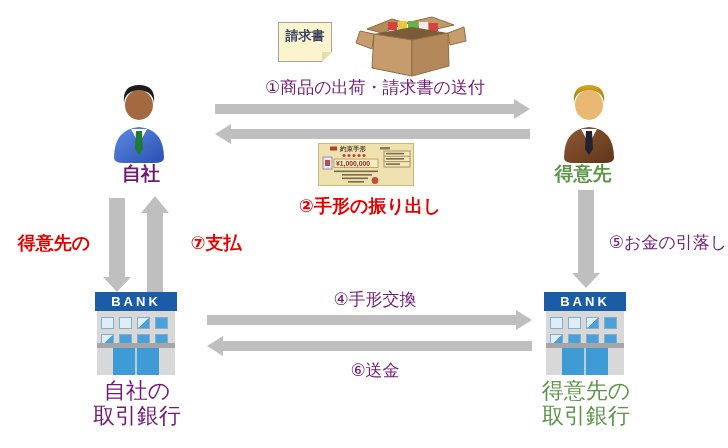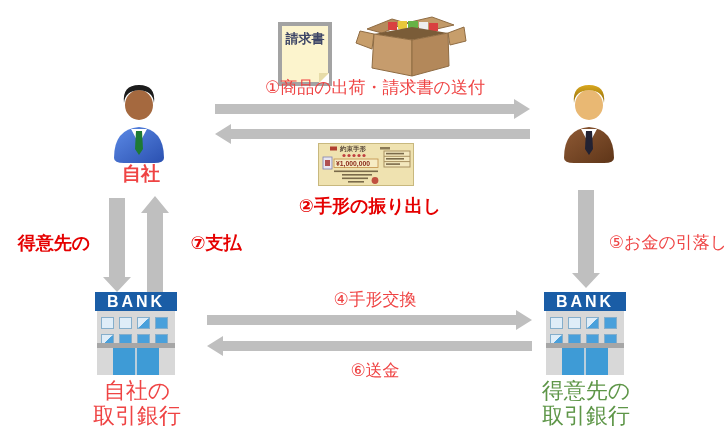--- a/index.html
+++ b/index.html
@@ -2,42 +2,42 @@
 <html><head>
 <meta charset="utf-8">
 <style>
   html,body{margin:0;padding:0;background:#fff;}
   #canvas{
     position:relative;width:728px;height:448px;background:#ffffff;overflow:hidden;
     font-family:"Liberation Sans","DejaVu Sans",sans-serif;
   }
   .abs{position:absolute;}
   .lbl{white-space:nowrap;text-align:center;}
-  .navy{color:#ef4444;}
+  .navy{color:#701a75;}
   .red{color:#E50000;font-weight:bold;}
   .green{color:#5E9648;}
   .step{font-size:17px;}
   .step-red{font-size:18px;}
   .actor-label{font-size:19px;font-weight:bold;}
   .bank-label{font-size:22px;font-weight:normal;line-height:25px;}
   
   .bank{width:82px;height:83px;}
   .bank .sign{position:absolute;left:0;top:0;width:100%;height:19px;background:#1A5DA6;
-    color:#fff;font-weight:bold;font-size:16px;letter-spacing:3px;text-align:center;line-height:19px;}
+    color:#fff;font-weight:bold;font-size:13px;letter-spacing:3px;text-align:center;line-height:19px;}
   .bank .body{position:absolute;left:2px;top:19px;right:2px;bottom:0;background:#D8D8D8;}
   .bank .windows{position:absolute;left:6px;top:25px;width:70px;display:grid;
     grid-template-columns:repeat(4,13px);grid-auto-rows:12px;gap:5px 5px;}
   .bank .win{border:1px solid #85AECB;background:#DFEDF8;}
   .bank .win.blue{background:#49A0DB;}
   .bank .win.diag{background:linear-gradient(to bottom right,#DFEDF8 49%,#49A0DB 51%);}
   .bank .lintel{position:absolute;left:2px;right:2px;bottom:27px;height:5px;background:#A6A6A6;}
   .bank .doors{position:absolute;left:18px;width:46px;bottom:0;height:27px;background:#3E9BD6;
     background-image:linear-gradient(to right,transparent 48%,#B9CEDC 48%,#B9CEDC 52%,transparent 52%);}
   
-  .sticky{width:54px;height:64px;background:#FCF4CD;border:4px solid #a3a3a3;box-sizing:border-box;}
+  .sticky{width:54px;height:40px;background:#FCF4CD;border:1px solid #a3a3a3;box-sizing:border-box;}
   .sticky .txt{margin-top:4px;text-align:center;font-size:13px;color:#3D4566;font-weight:bold;}
   .sticky .fold{position:absolute;right:-1px;bottom:-1px;width:0;height:0;
     border-left:10px solid #E7DCA8;border-bottom:10px solid #fff;}
   svg{display:block;}
 </style>
 </head>
 <body>
 
 <div id="canvas">
 
@@ -125,20 +125,21 @@
         <stop offset="0" stop-color="#D9A81E"></stop>
           <stop offset="1" stop-color="#8F6A08"></stop>
       </linearGradient>
     </defs>
     <path d="M11 82 Q11 53 36 51 Q61 53 61 82 Q61 87 51 87 L21 87 Q11 87 11 82 Z" fill="url(#suitR)"></path>
     <polygon points="28,53 44,53 36,68" fill="#ffffff"></polygon>
     <polygon points="33,55 39,55 40,73 36,79 32,73" fill="#222233"></polygon>
     <ellipse cx="36" cy="29" rx="14" ry="15" fill="#E9B873"></ellipse>
     <path d="M21 27 Q19 9 36 9 Q53 9 51 27 Q50 15 36 14 Q22 15 21 27 Z" fill="url(#hairG)"></path>
   </svg>
+  <div class="abs lbl green actor-label" style="left:543px;top:161px;width:80px;">得意先</div>
 
   <div class="abs lbl red step-red" style="left:0px;top:231px;width:108px;">得意先の</div>
   <div class="abs lbl red step-red" style="left:163px;top:231px;width:106px;">⑦支払</div>
 
   <svg class="abs" style="left:103px;top:198px;" width="28" height="94" viewBox="0 0 28 94">
     <polygon points="6,0 6,79 0,79 14,94 28,79 22,79 22,0" fill="#BFBFBF"></polygon>
   </svg>
   <svg class="abs" style="left:141px;top:196px;" width="28" height="96" viewBox="0 0 28 96">
     <polygon points="6,96 6,17 0,17 14,0 28,17 22,17 22,96" fill="#BFBFBF"></polygon>
   </svg>

